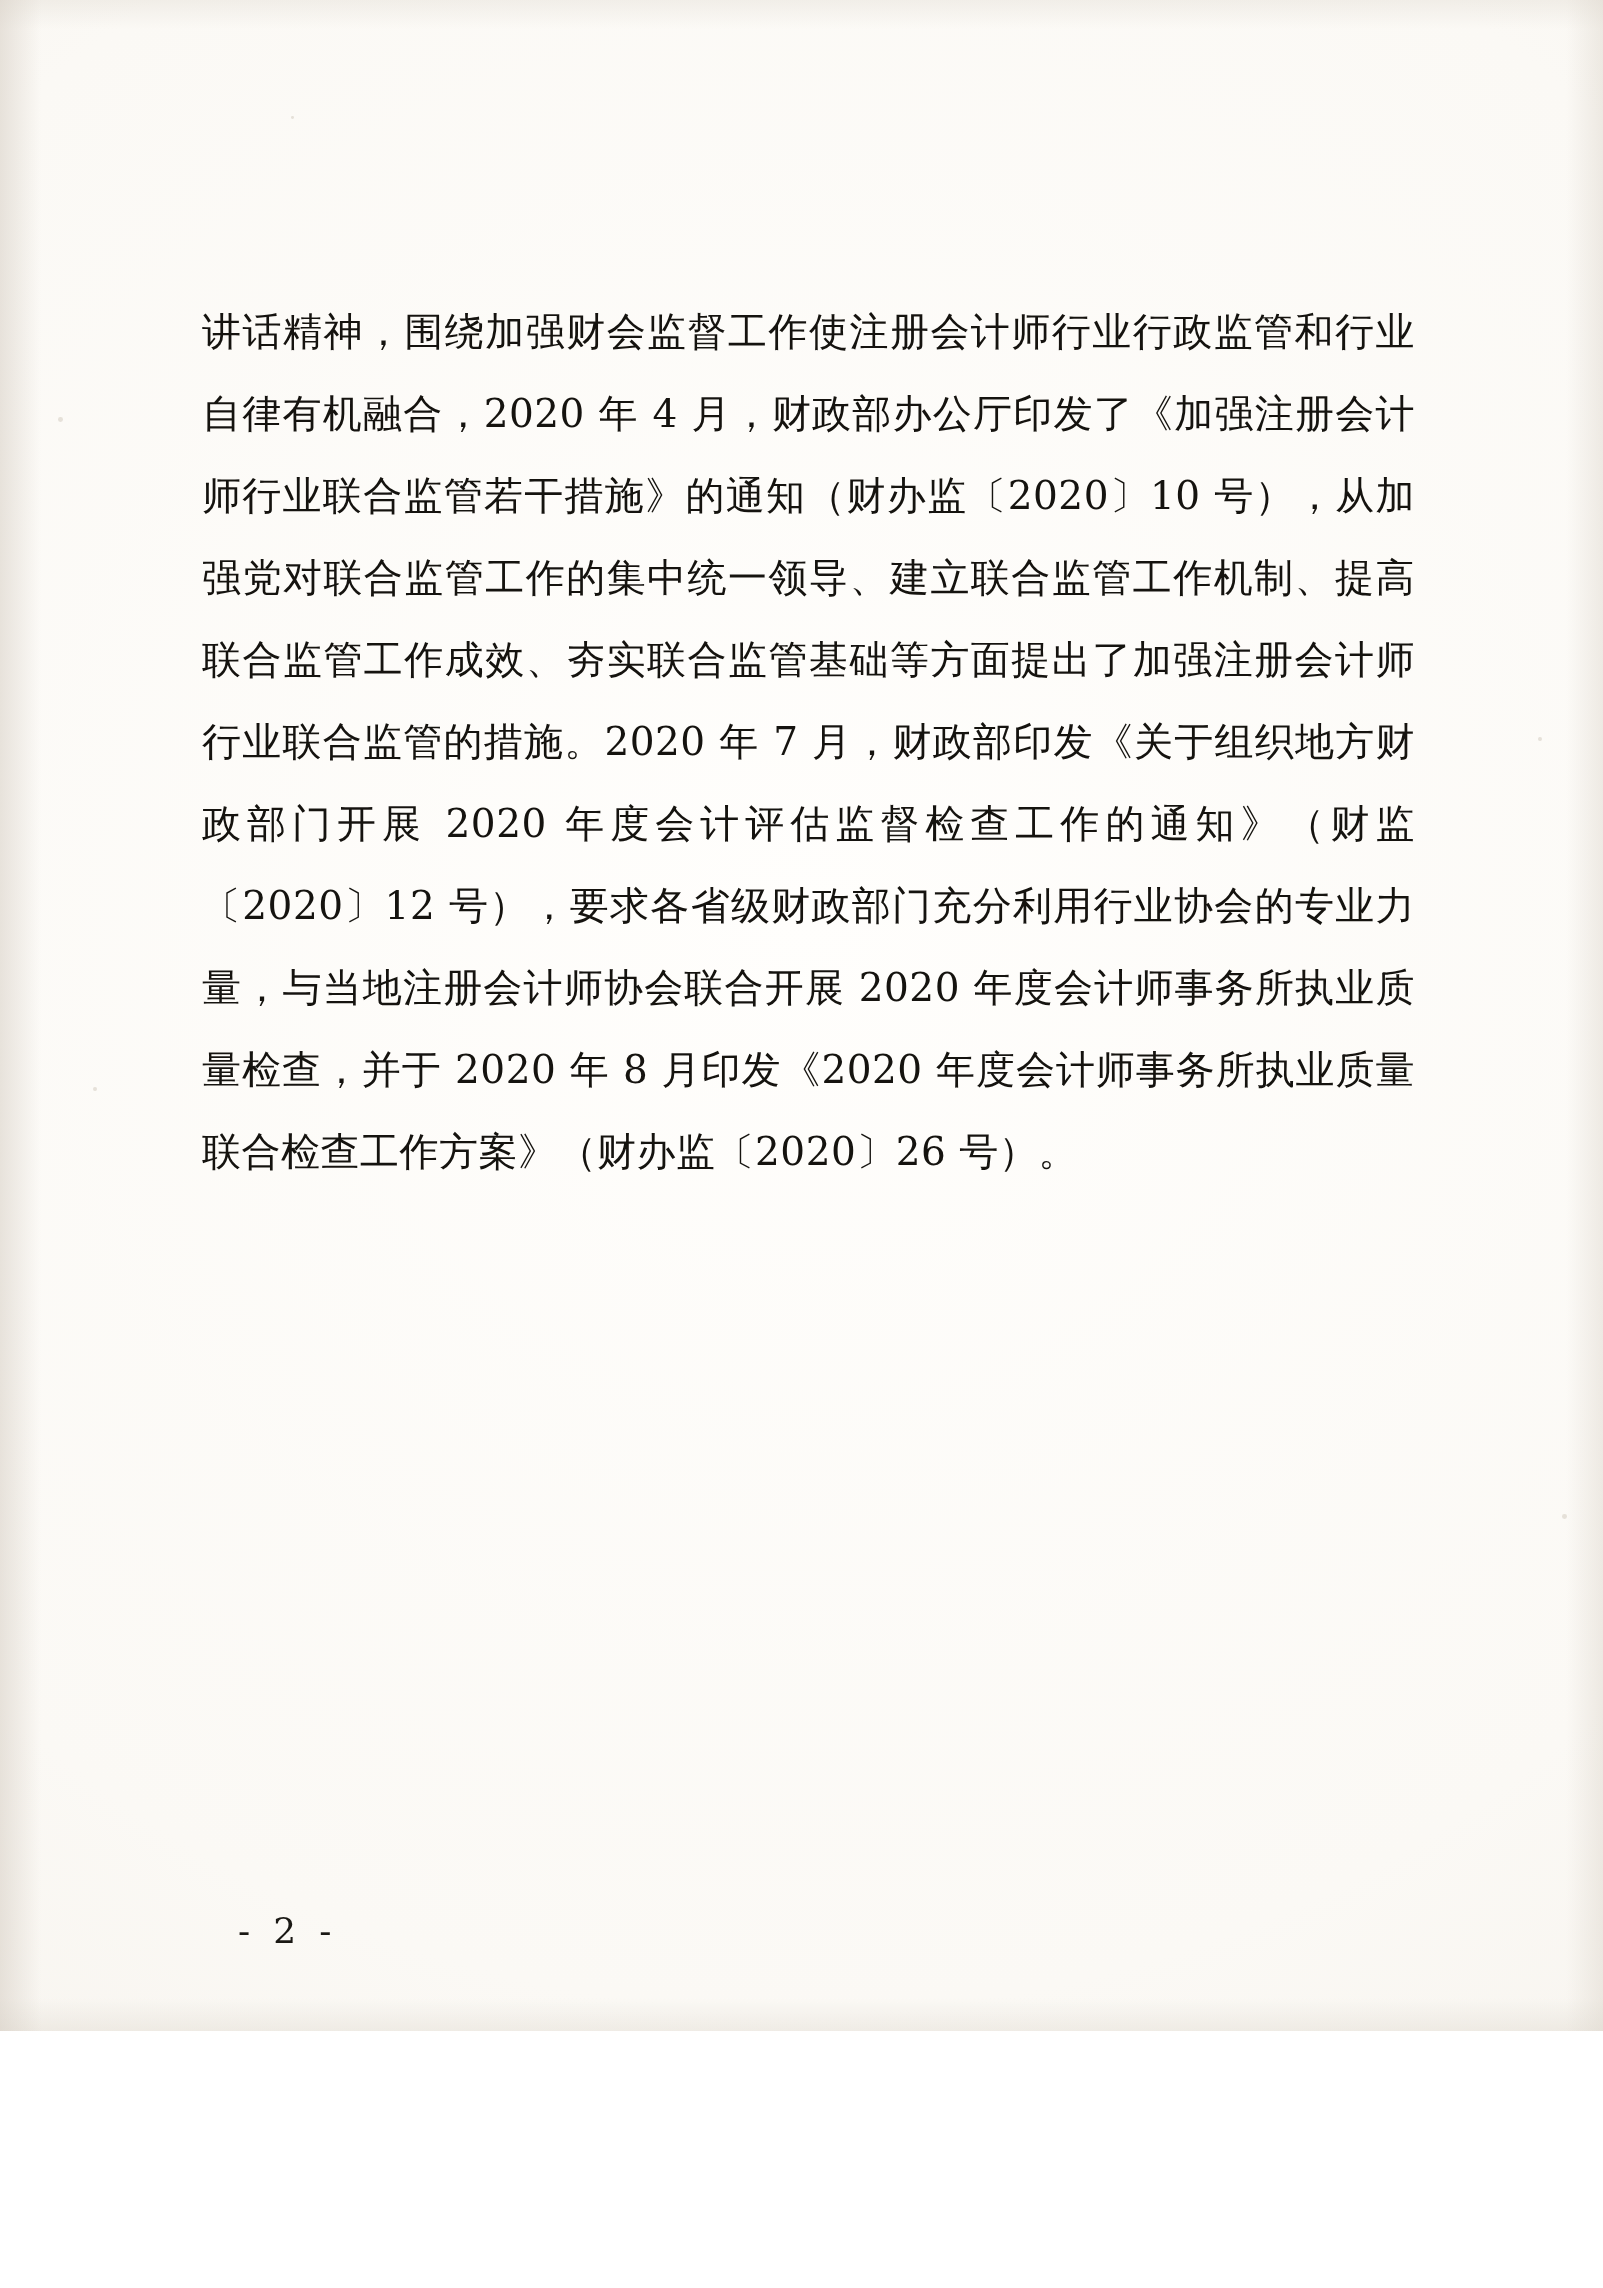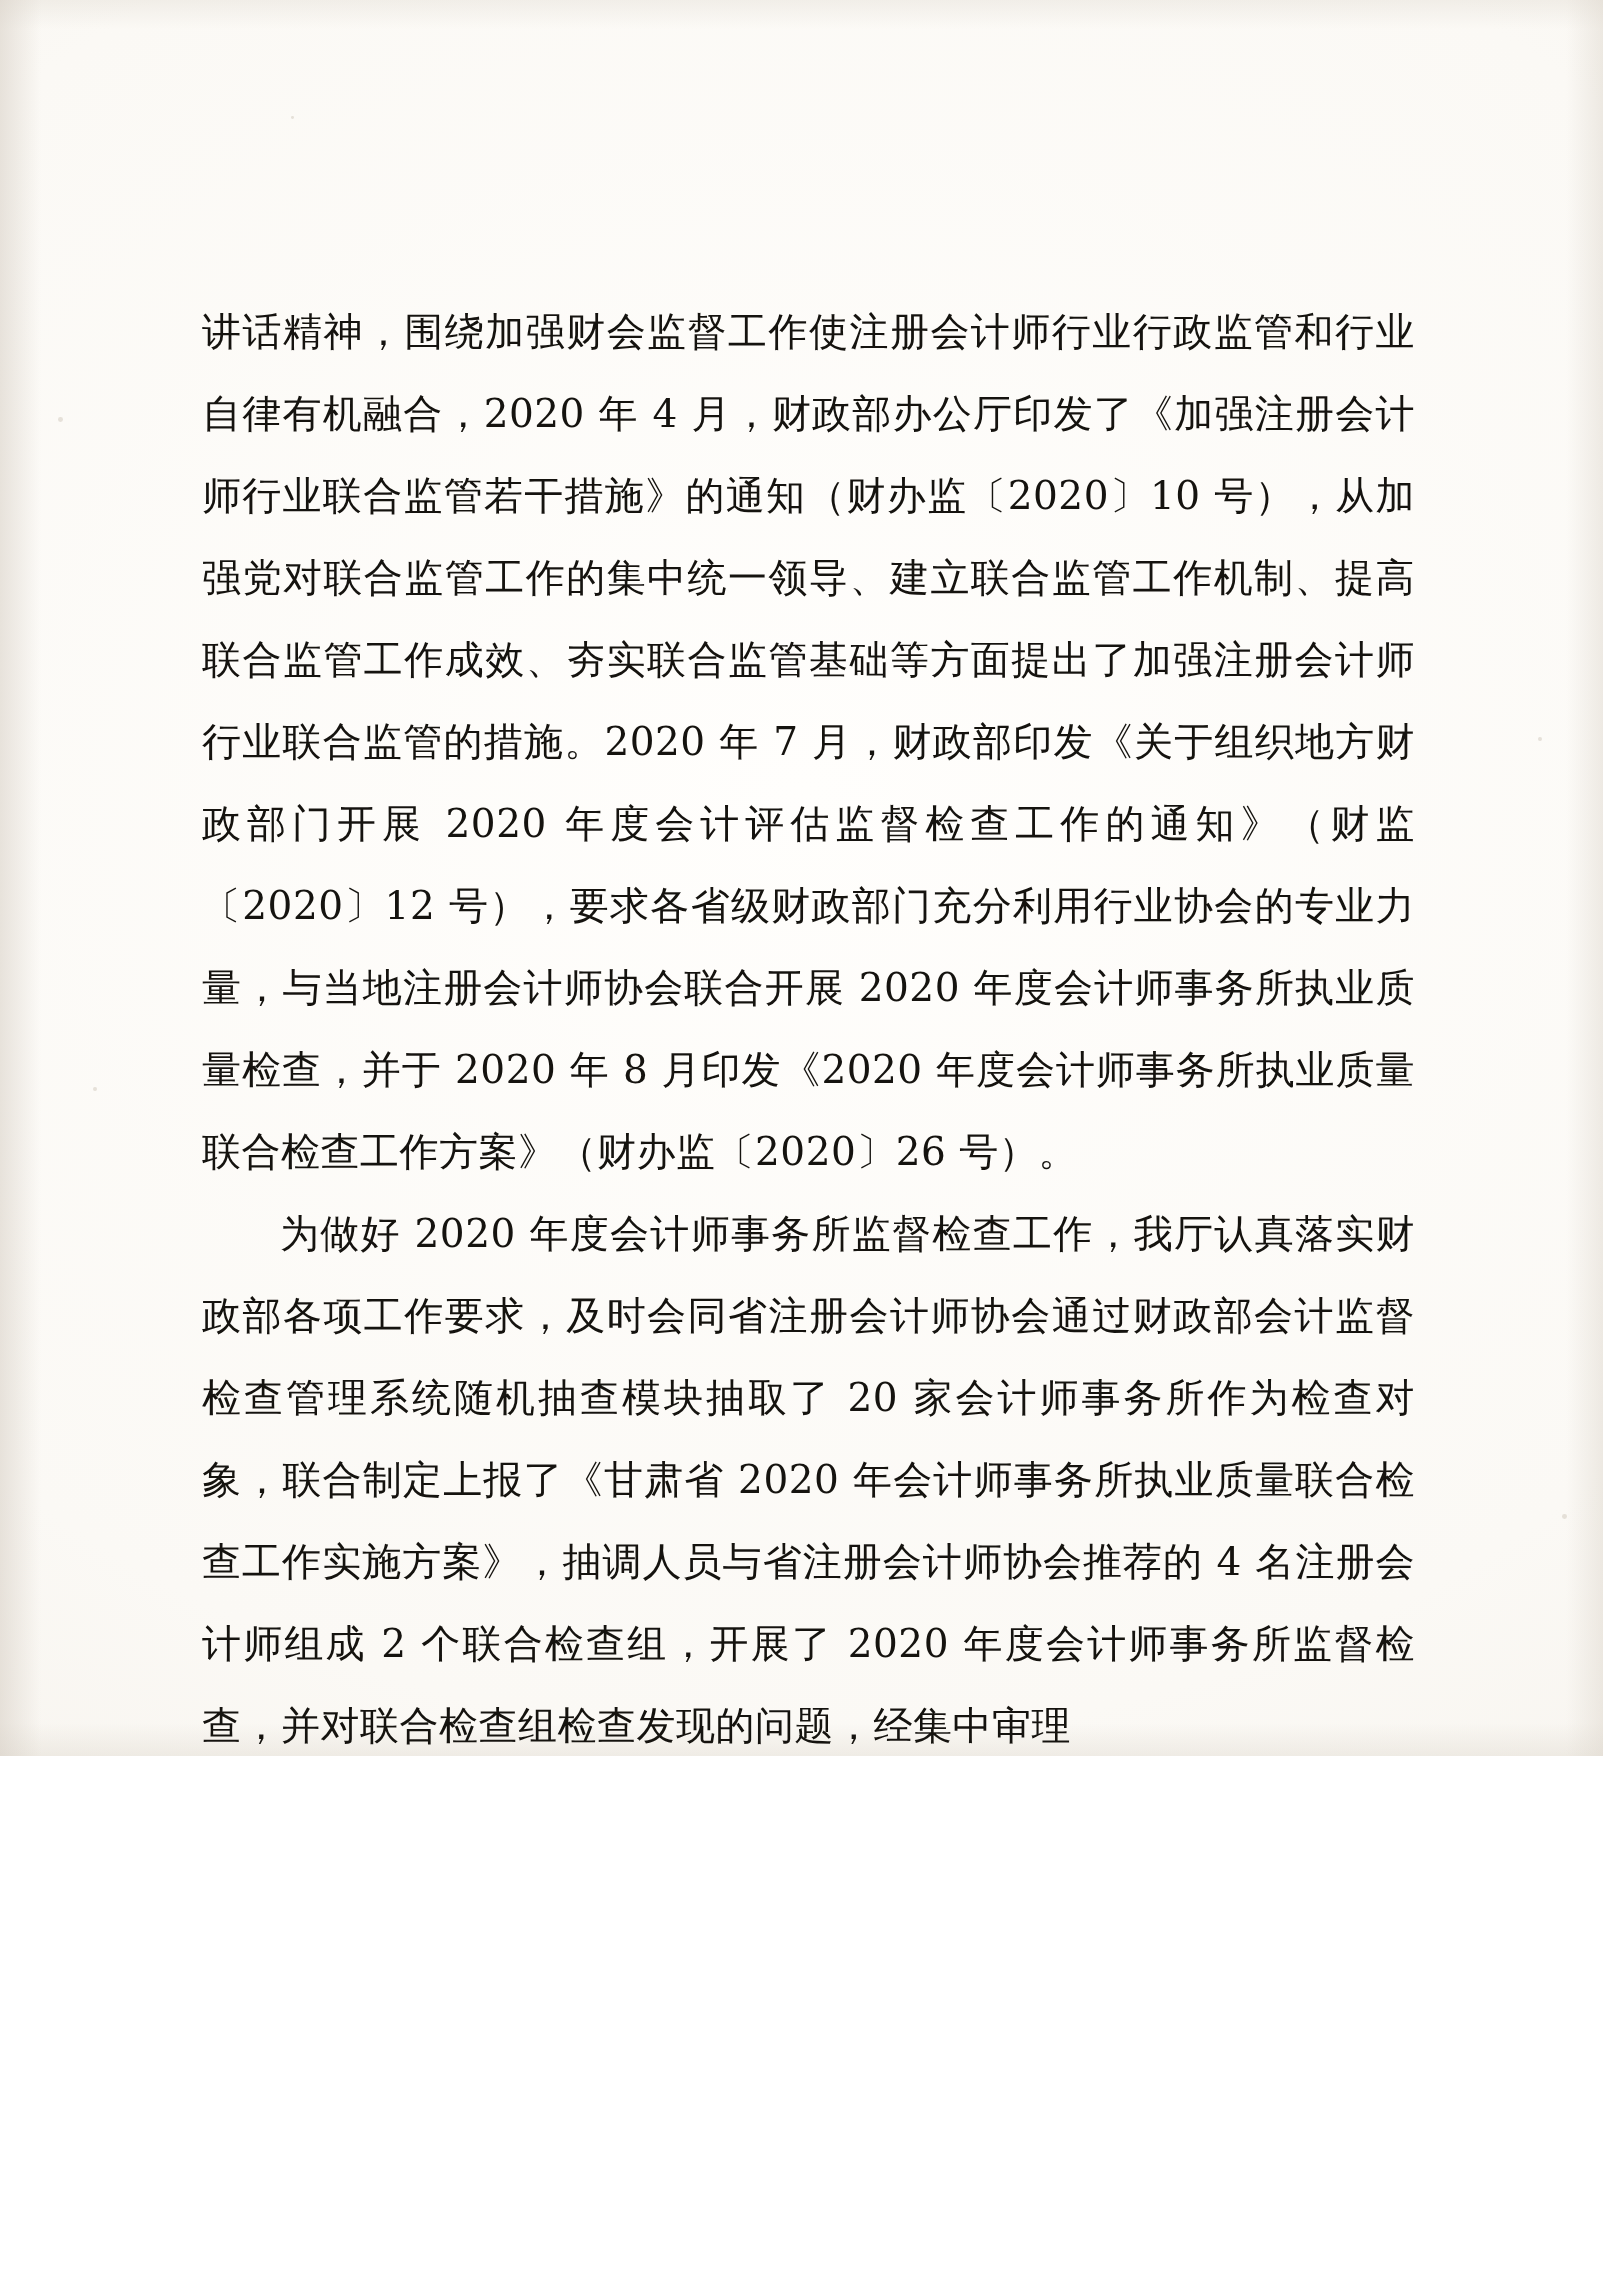--- a/index.html
+++ b/index.html
@@ -6,21 +6,21 @@
     margin: 0;
     padding: 0;
     background: #ffffff;
   }
   body {
     font-family: "DejaVu Serif", serif;
   }
   .page {
     position: relative;
     width: 1603px;
-    height: 1756px;
+    height: 2031px;
     background: #fdfcfa;
     overflow: hidden;
   }
   
   .paper-tint {
     position: absolute;
     inset: 0;
     background:
       linear-gradient(90deg, rgba(214,206,196,0.55) 0px, rgba(250,248,244,0.0) 41px),
       linear-gradient(270deg, rgba(220,213,203,0.45) 0px, rgba(250,248,244,0.0) 37px),
@@ -76,18 +76,17 @@
 
   <div class="speck" style="left:58px;  top:417px;  width:4.9px;  height:4.9px;"></div>
   <div class="speck" style="left:93px;  top:1087px; width:3.9px;  height:3.9px;"></div>
   <div class="speck" style="left:1538px;top:737px;  width:3.9px;  height:3.9px;"></div>
   <div class="speck" style="left:1562px;top:1514px; width:4.9px;  height:4.9px;"></div>
   <div class="speck" style="left:737px; top:2232px; width:3.9px;  height:3.9px;"></div>
   <div class="speck" style="left:291px; top:116px;  width:2.9px;  height:2.9px;"></div>
 
   <div class="content">
     <p class="para">讲话精神，围绕加强财会监督工作使注册会计师行业行政监管和行业自律有机融合，2020 年 4 月，财政部办公厅印发了《加强注册会计师行业联合监管若干措施》的通知（财办监〔2020〕10 号），从加强党对联合监管工作的集中统一领导、建立联合监管工作机制、提高联合监管工作成效、夯实联合监管基础等方面提出了加强注册会计师行业联合监管的措施。2020 年 7 月，财政部印发《关于组织地方财政部门开展 2020 年度会计评估监督检查工作的通知》（财监〔2020〕12 号），要求各省级财政部门充分利用行业协会的专业力量，与当地注册会计师协会联合开展 2020 年度会计师事务所执业质量检查，并于 2020 年 8 月印发《2020 年度会计师事务所执业质量联合检查工作方案》（财办监〔2020〕26 号）。</p>
-    <p class="para indent">为做好 2020 年度会计师事务所监督检查工作，我厅认真落实财政部各项工作要求，及时会同省注册会计师协会通过财政部会计监督检查管理系统随机抽查模块抽取了 20 家会计师事务所作为检查对象，联合制定上报了《甘肃省 2020 年会计师事务所执业质量联合检查工作实施方案》，抽调人员与省注册会计师协会推荐的 4 名注册会计师组成 2 个联合检查组，开展了 2020 年度会计师事务所监督检查，并对联合检查组检查发现的问题，经集中审理</p>
   </div>
 
   <div class="page-number">- 2 -</div>
 </div>
 
 
 </body></html>

